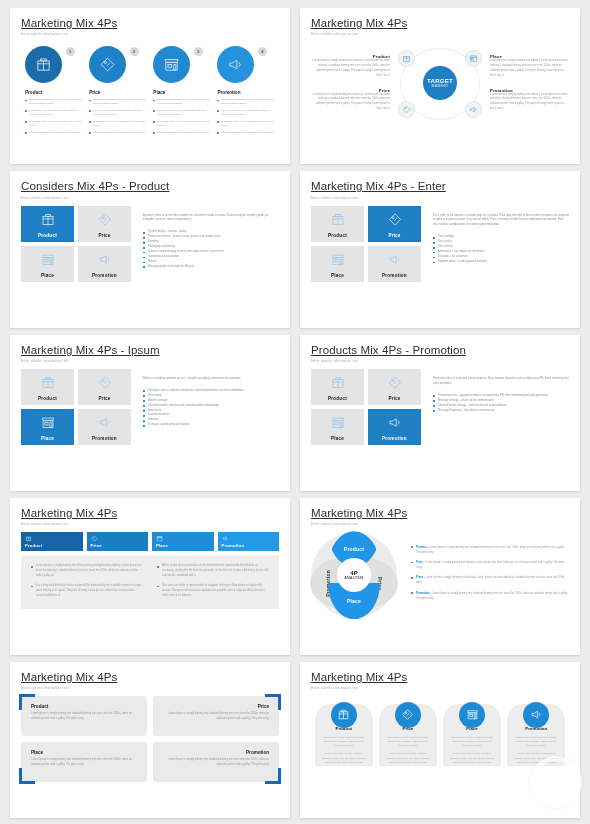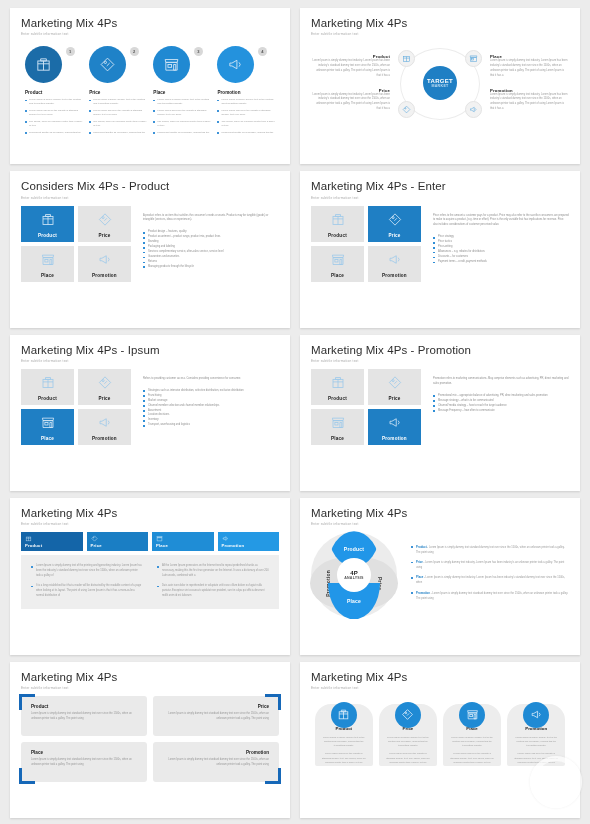--- a/index.html
+++ b/index.html
@@ -24,20 +24,21 @@
     overflow: hidden;
     box-shadow: 0 1px 2px rgba(0,0,0,.13);
     padding: 9px 11px 6px 11px;
   }
   .s-title {
     font-size: 11.5px;
     color: #2e2e2e;
     font-weight: 400;
     letter-spacing: .1px;
     line-height: 1.1;
+    text-decoration: underline;
   }
   .s-sub {
     font-size: 3.2px;
     color: #a9a9a9;
     margin-top: 2.5px;
     letter-spacing: .2px;
   }
   .body { position: relative; margin-top: 6px; }
 
   
@@ -512,21 +513,21 @@
           <li>Assortment</li>
           <li>Location decisions</li>
           <li>Inventory</li>
           <li>Transport, warehousing and logistics</li>
         </ul>
       </div>
     </div>
   </div>
 
   <div class="slide">
-    <div class="s-title">Marketing Mix 4Ps - Promotion</div>
+    <div class="s-title">Products Mix 4Ps - Promotion</div>
     <div class="s-sub">Enter subtitle information text</div>
     <div class="body s3">
       <div class="tiles">
         <div class="tile">
           <span class="ic">
             <svg width="15" height="15" viewBox="0 0 24 24" fill="none" stroke="#9dc9ea" stroke-width="1.3">
                 <rect x="4" y="7" width="16" height="13"></rect>
                 <path d="M4 11h16M12 7v13"></path>
                 <path d="M8 4h8v3H8z"></path>
               </svg>

